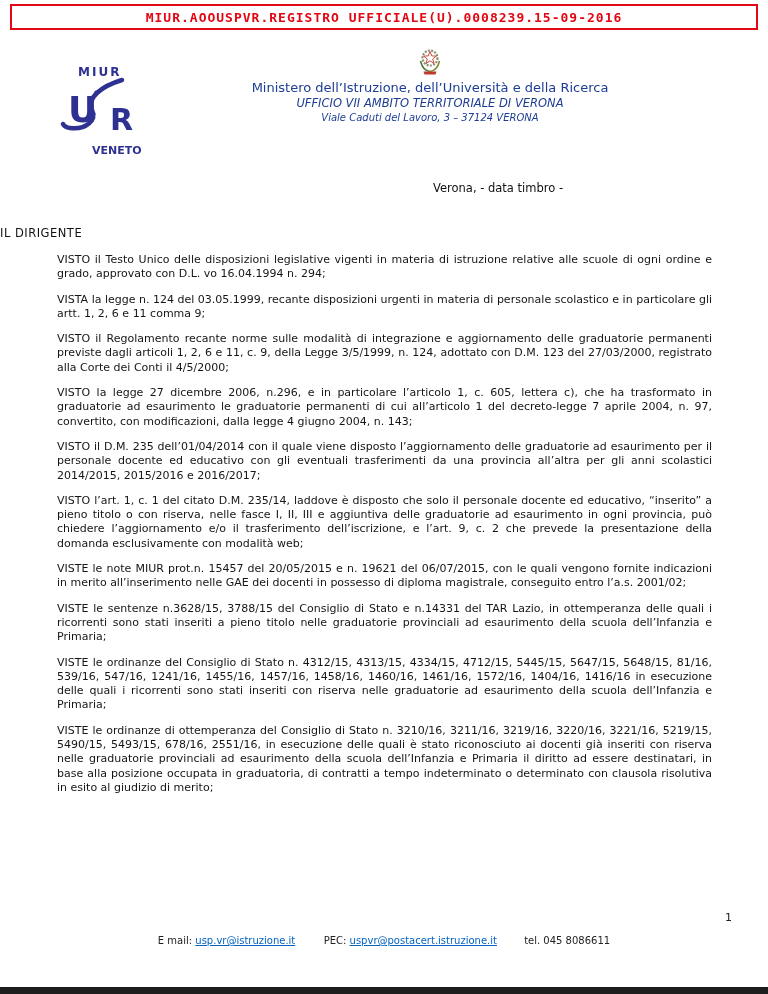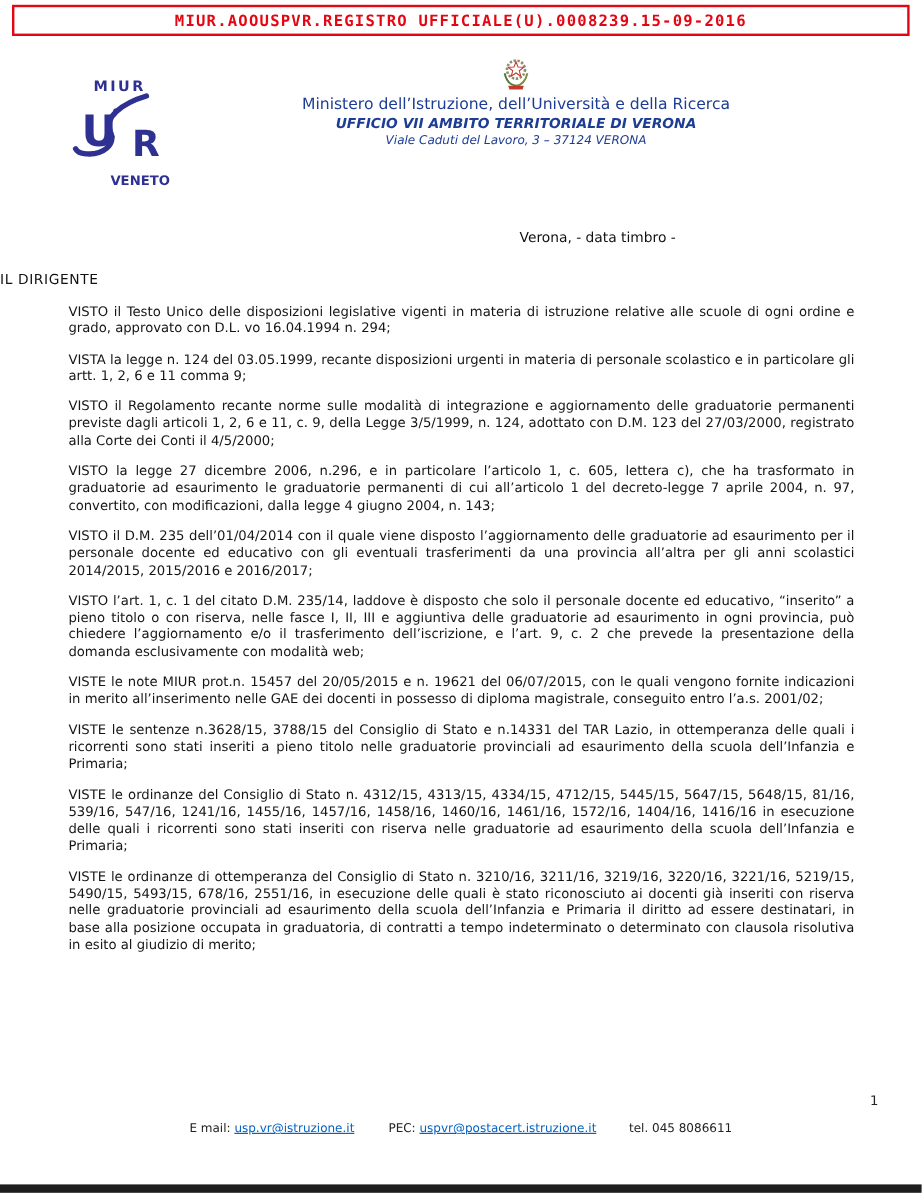--- a/index.html
+++ b/index.html
@@ -14,23 +14,23 @@
   .registry-text{
     color:#e30613;font-family:"DejaVu Sans Mono", monospace;
     font-weight:bold;font-size:13px;letter-spacing:1px;white-space:nowrap;
   }
   .letterhead{position:absolute;top:46px;left:0;right:0;height:120px;}
   .logo{position:absolute;left:56px;top:16px;width:94px;height:100px;}
   .lh-center{position:absolute;left:160px;top:0;width:540px;text-align:center;color:#1d3d94;}
   .emblem{display:block;margin:0 auto 4px auto;width:26px;height:30px;}
   .min1{font-size:13px;line-height:16px;}
   .min2{font-style:italic;font-size:12.5px;line-height:16px;}
-  .office{font-style:italic;font-weight:bold;font-size:11.5px;line-height:15px;}
+  .office{font-style:italic;font-weight:normal;font-size:11.5px;line-height:15px;}
   .address{font-style:italic;font-size:10px;line-height:14px;}
-  .place-date{position:absolute;top:191px;left:433px;font-size:11.5px;}
+  .place-date{position:absolute;top:181px;left:433px;font-size:11.5px;}
   .doc-title{position:absolute;top:226px;left:0;right:0;font-size:11.5px;letter-spacing:0.5px;}
   .body-text{
     position:absolute;top:253px;left:57px;width:655px;
     font-size:11px;line-height:1.3;text-align:justify;color:#151515;
   }
   .body-text p{margin:0 0 11px 0;}
   .page-number{position:absolute;right:36px;bottom:70px;font-size:11px;color:#222;}
   .footer{
     position:absolute;left:0;right:0;bottom:48px;text-align:center;
     font-size:10px;color:#222;

